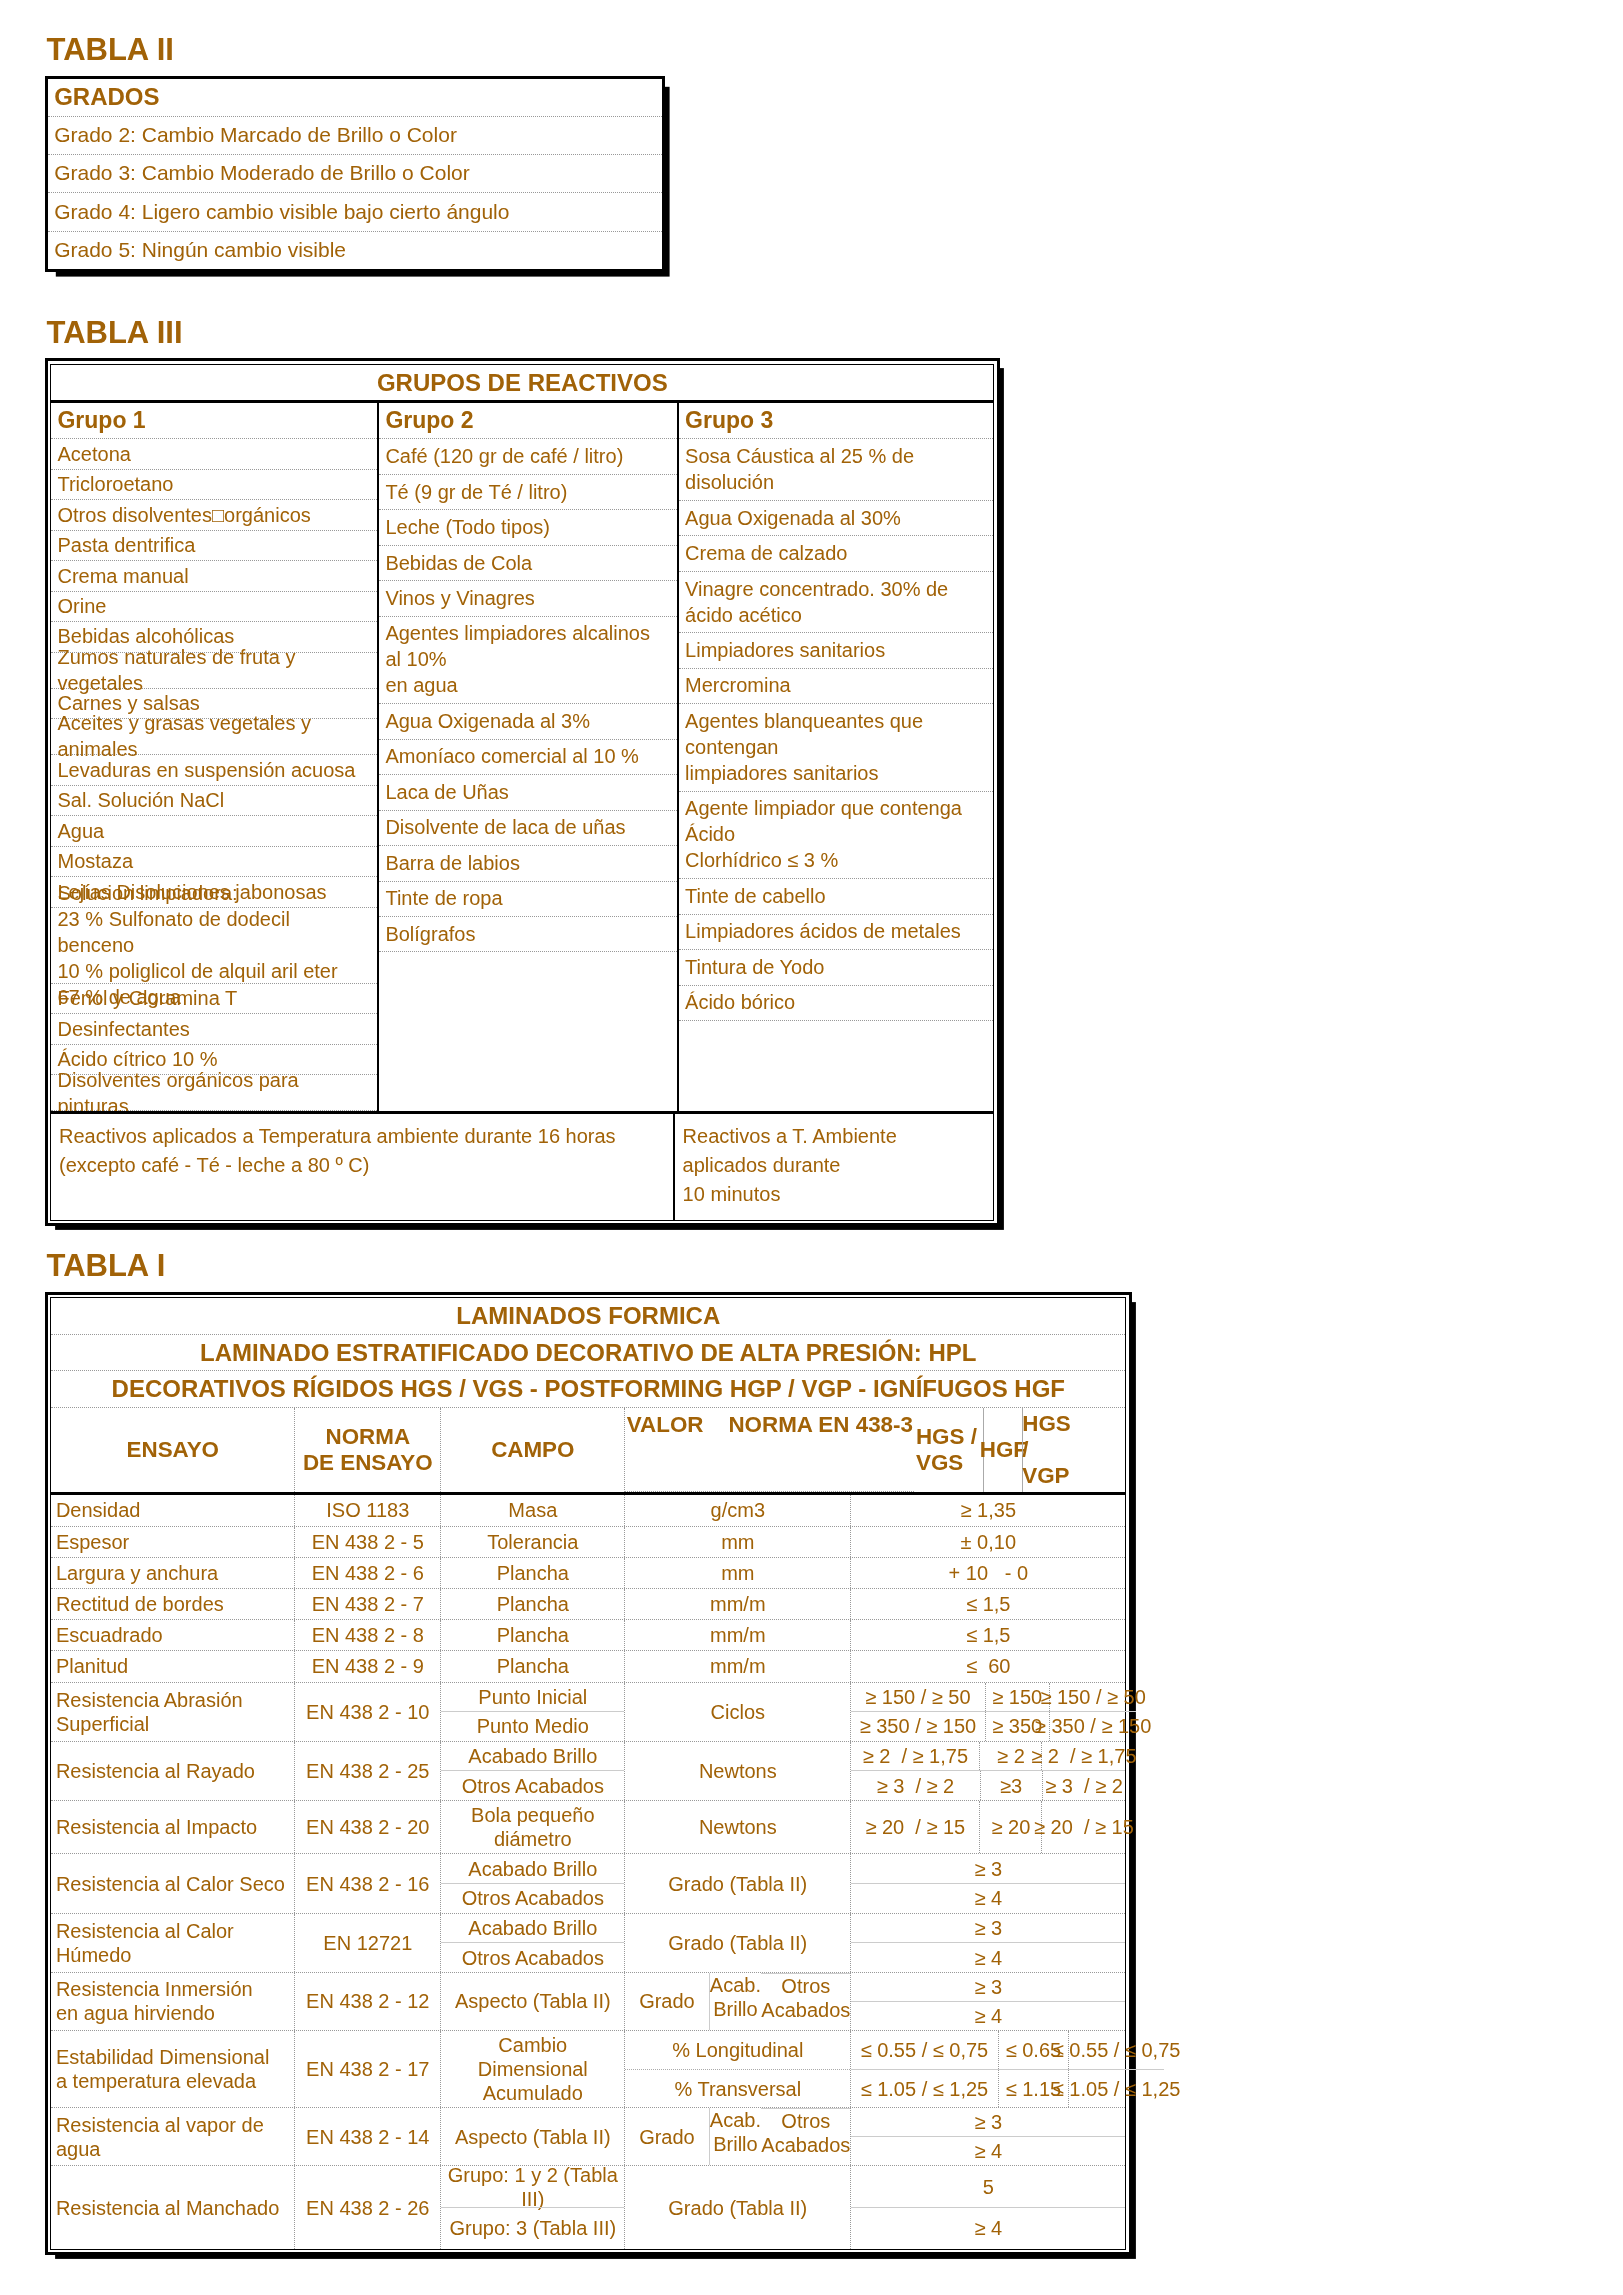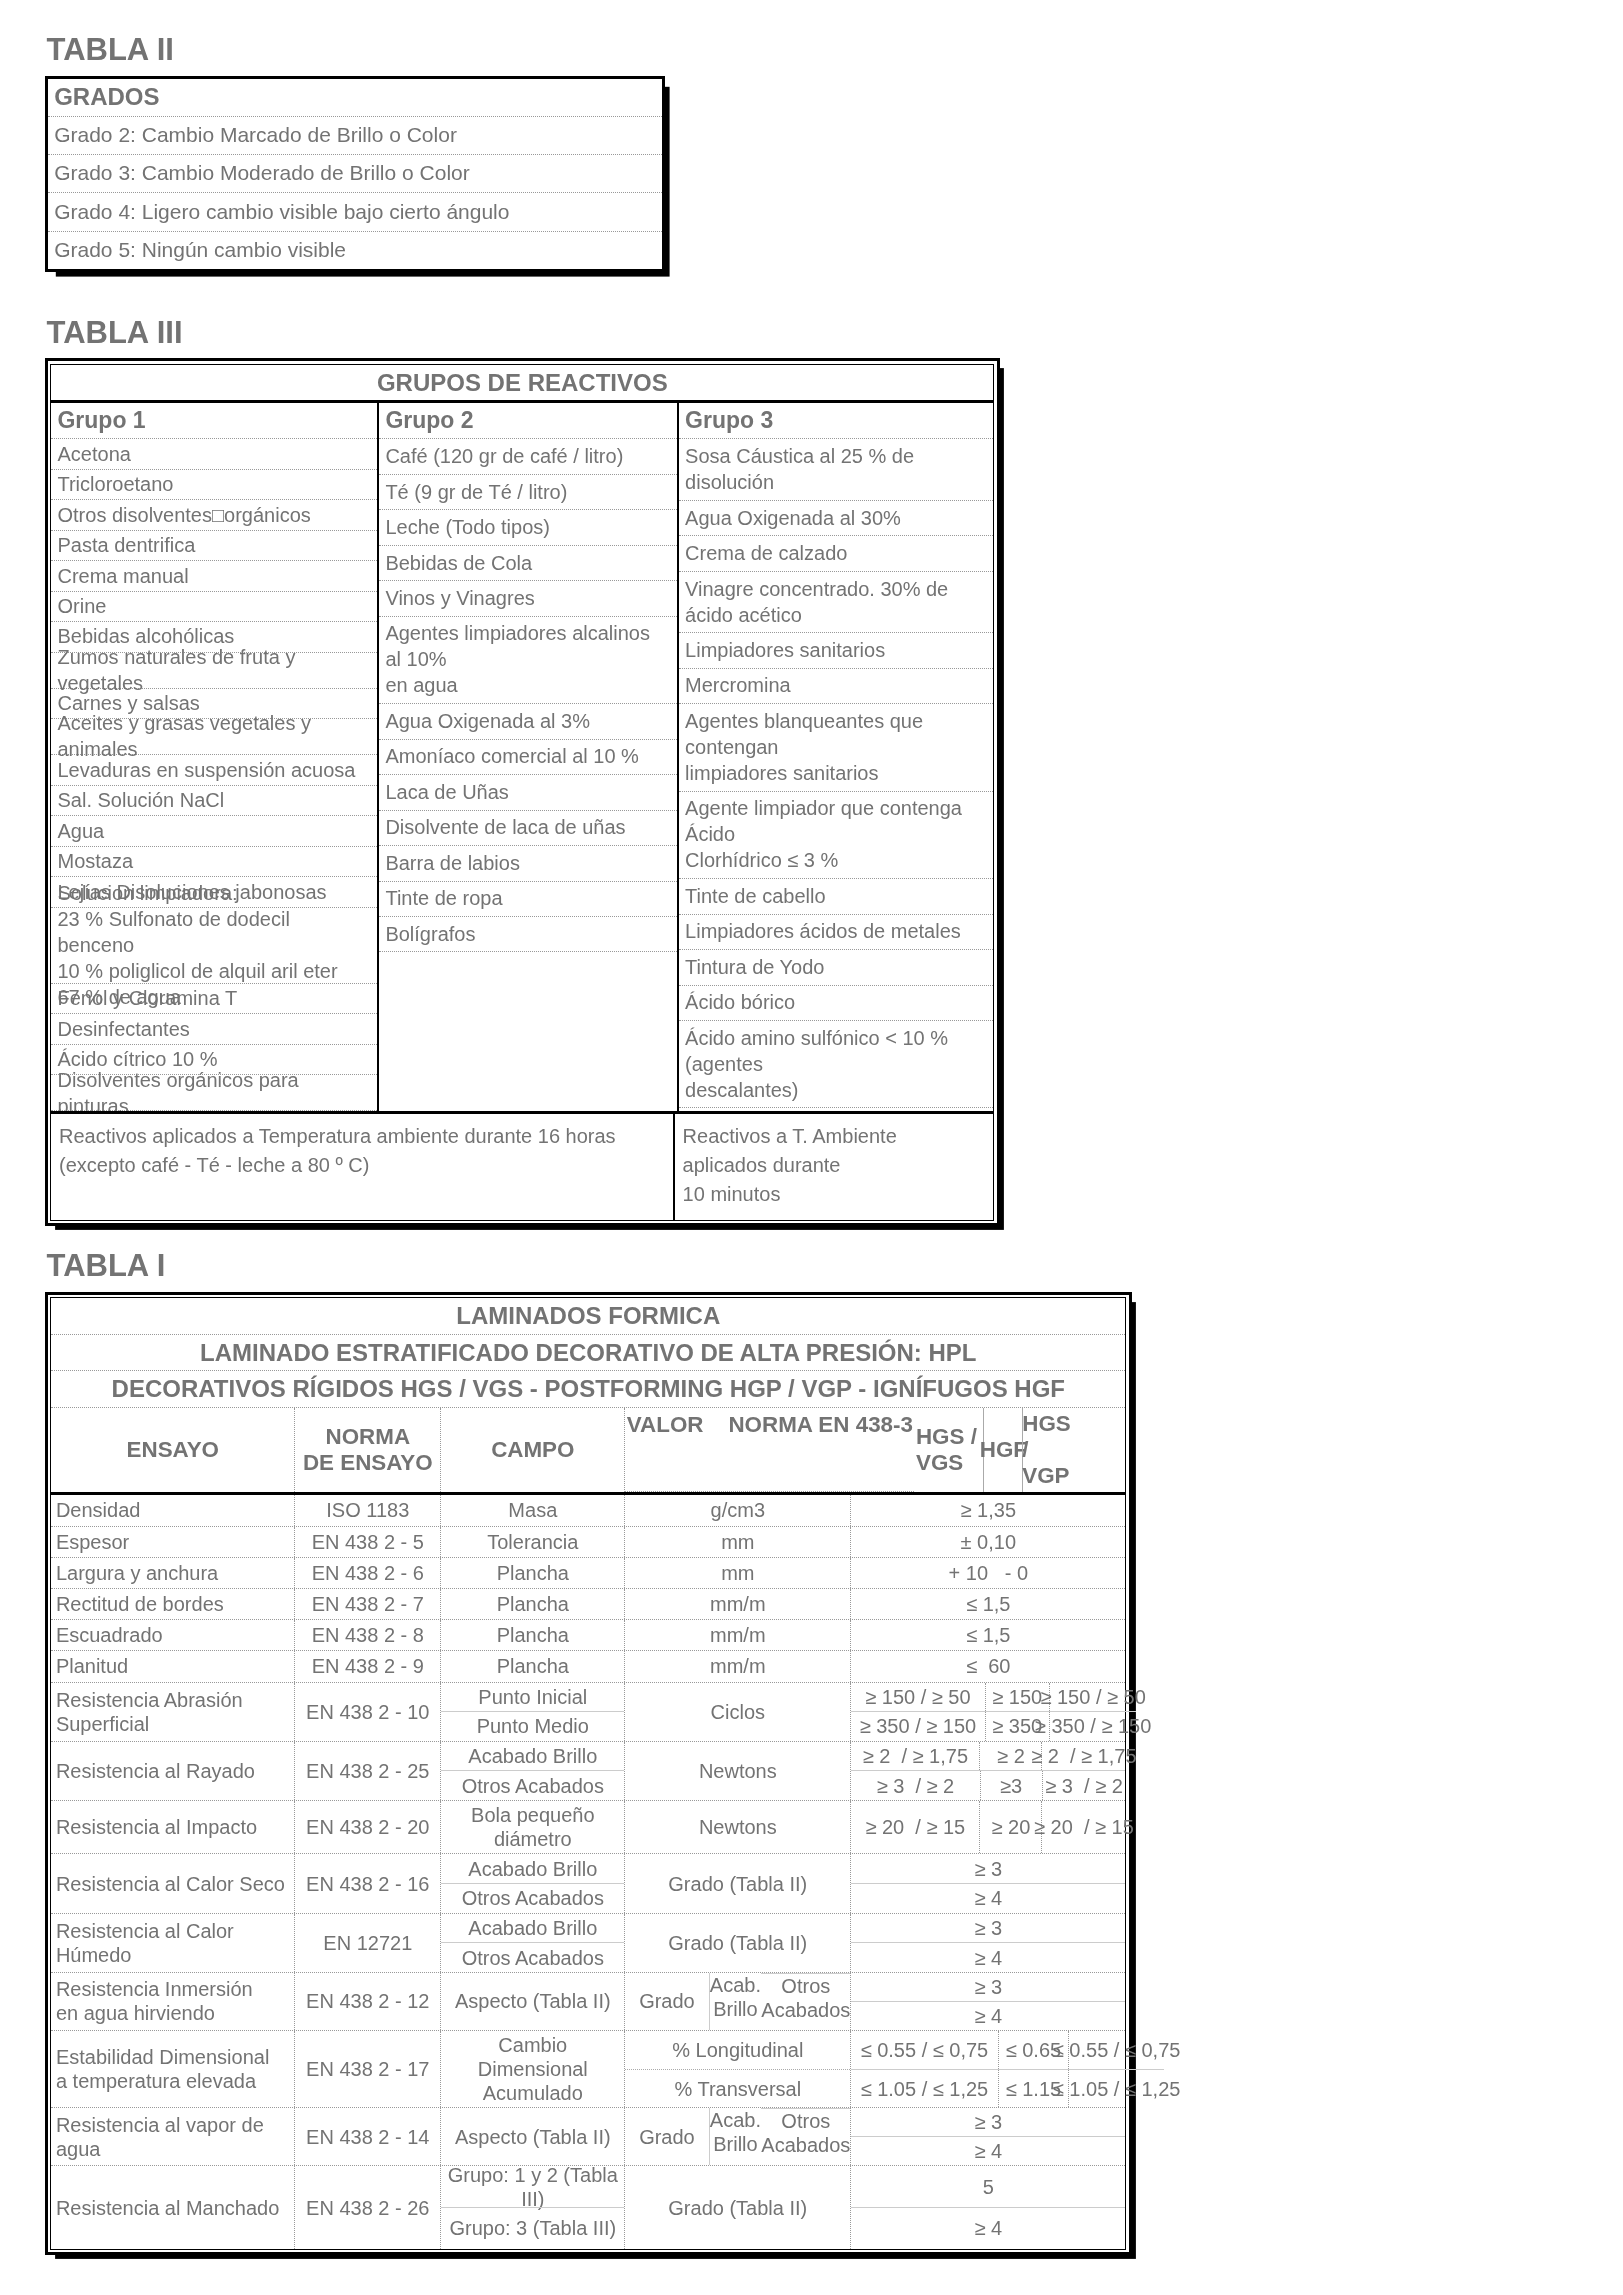--- a/index.html
+++ b/index.html
@@ -1,16 +1,16 @@
 <!DOCTYPE html>
 <html style="font-size:12.4px"><head>
 <meta charset="utf-8">
 <style>
   html,body{margin:0;padding:0;background:#fff;}
-  .page{width:1623px;height:2295px;background:#fff;color:#737373;
+  .page{width:1623px;height:2295px;background:#fff;color:#a16207;
         font-family:"Liberation Sans",sans-serif;box-sizing:border-box;
         padding:32px 0 0 45px;position:relative;overflow:hidden;}
   .title{font-size:31px;font-weight:bold;margin:0 0 7.7px 1.5px;}
   
   .t2{width:614px;border:3.9px solid #000;background:#fff;
       box-shadow:7.7px 7.7px 0 -3.1px #000;margin-bottom:43px;}
   .t2-header{font-weight:bold;font-size:24px;padding:3.9px 6.2px 5.4px;border-bottom:1.5px dotted #999;}
   .t2-row{font-size:21px;padding:6.2px 6.2px 7px;border-bottom:1.5px dotted #999;}
   .t2-row:last-child{border-bottom:none;}
   
@@ -137,22 +137,20 @@
             <div class="t3-cell">Limpiadores sanitarios</div>
             <div class="t3-cell">Mercromina</div>
             <div class="t3-cell">Agentes blanqueantes que contengan
 limpiadores sanitarios</div>
             <div class="t3-cell">Agente limpiador que contenga Ácido
 Clorhídrico ≤ 3 %</div>
             <div class="t3-cell">Tinte de cabello</div>
             <div class="t3-cell">Limpiadores ácidos de metales</div>
             <div class="t3-cell">Tintura de Yodo</div>
             <div class="t3-cell">Ácido bórico</div>
-            <div class="t3-cell">Ácido amino sulfónico &lt; 10 % (agentes
-descalantes)</div>
           </div>
         </div>
       <div class="t3-footer">
         <div class="t3-fl">Reactivos aplicados a Temperatura ambiente durante 16 horas
 (excepto café - Té - leche a 80 º C)</div>
         <div class="t3-fr">Reactivos a T. Ambiente aplicados durante
 10 minutos</div>
       </div>
     </div>
   </div>

